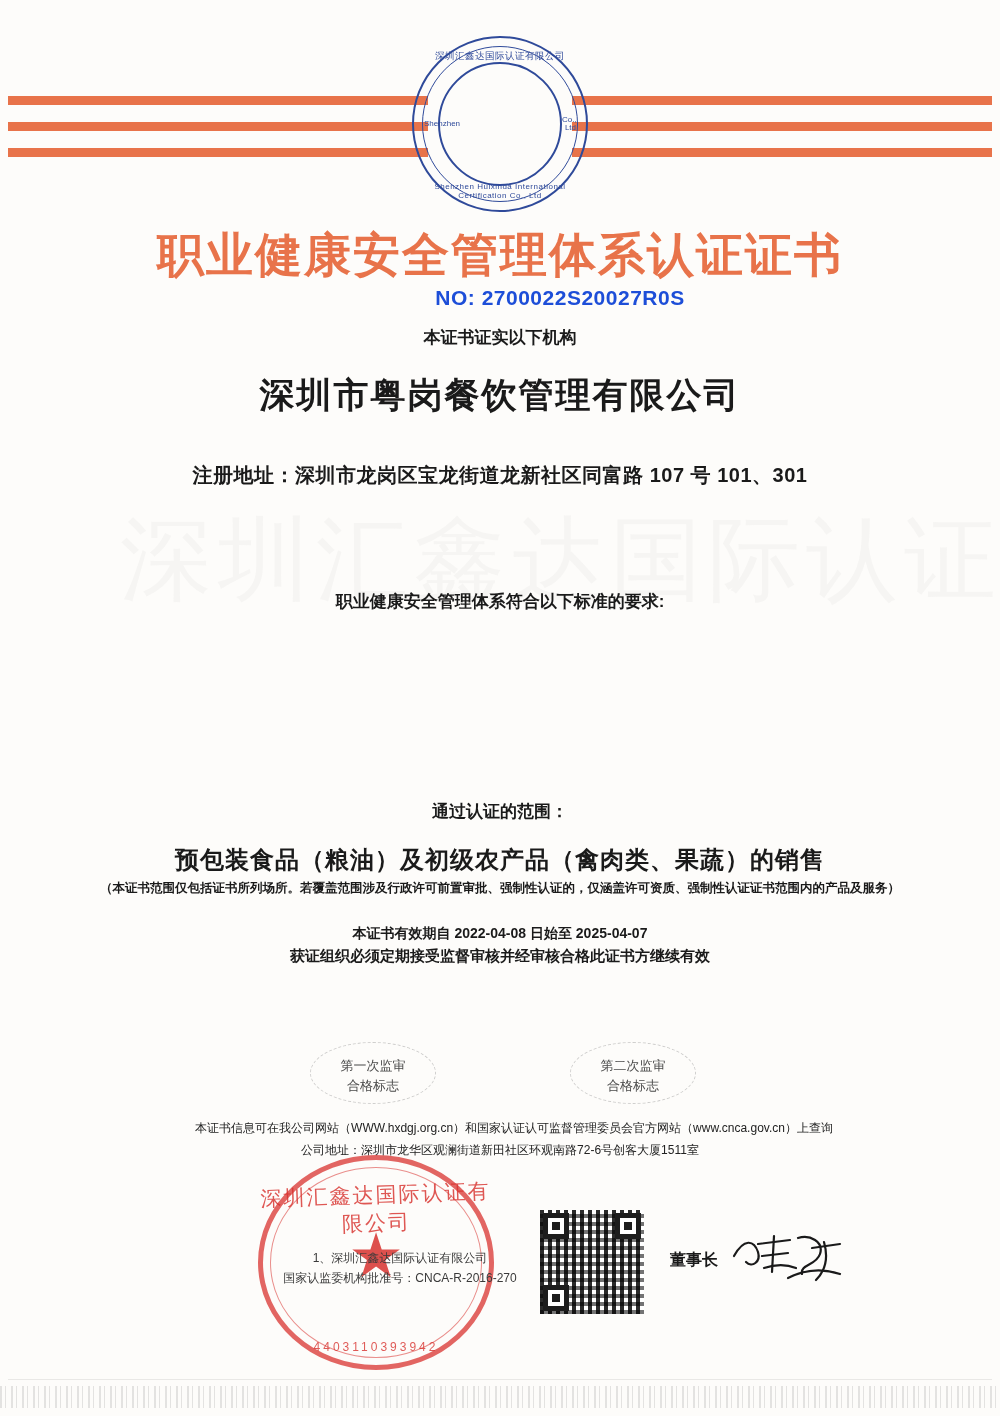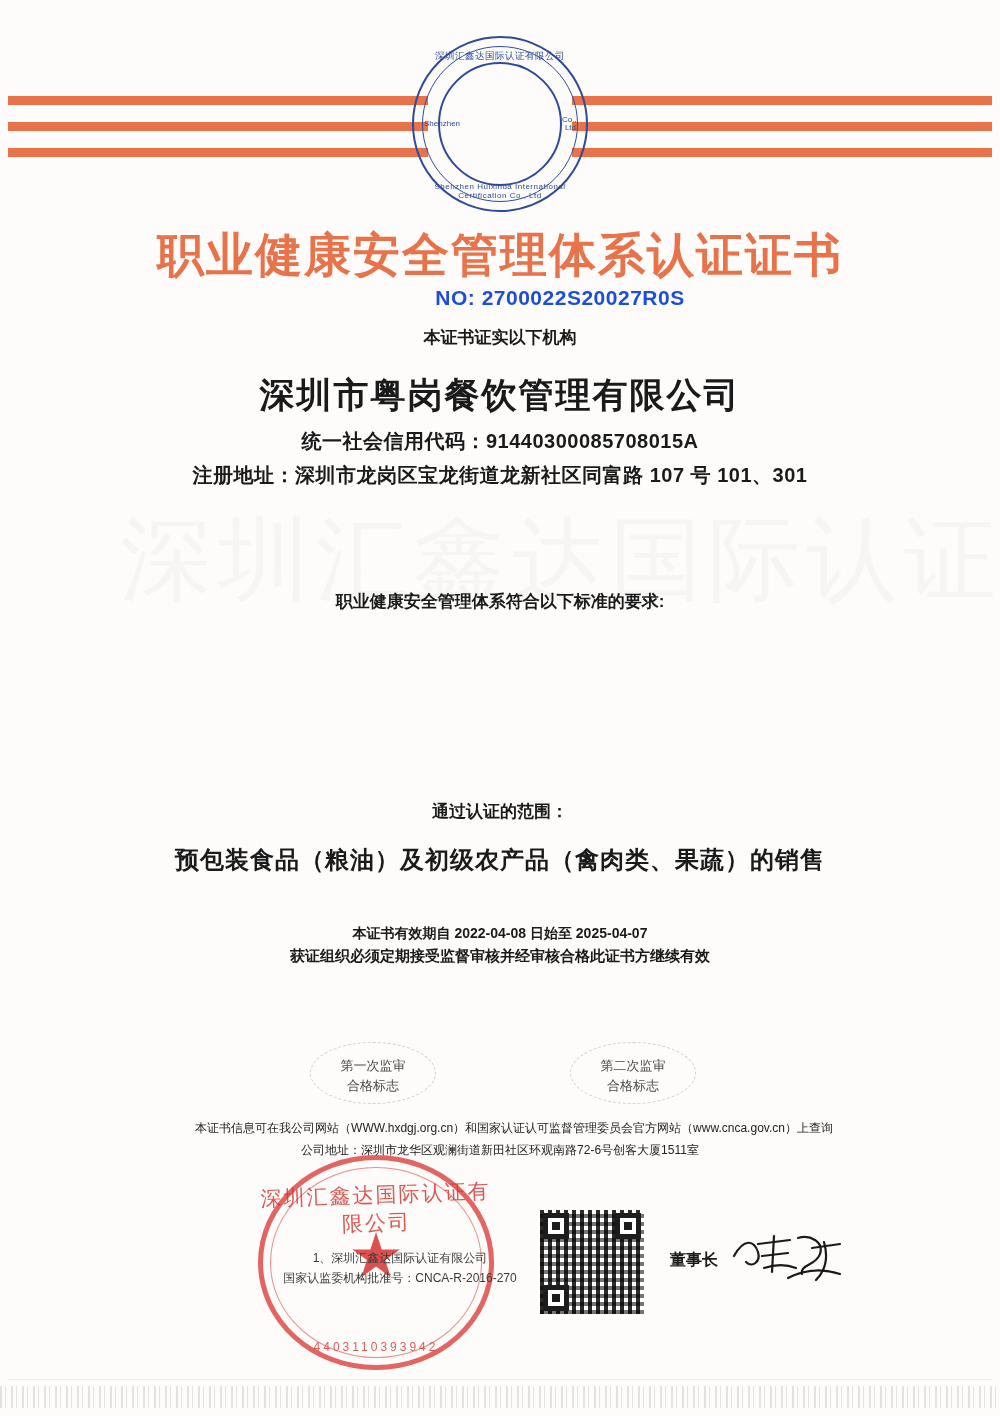--- a/index.html
+++ b/index.html
@@ -337,27 +337,27 @@
     <div class="logo-arc-left">Shenzhen</div>
     <div class="logo-arc-right">Co., Ltd</div>
     <div class="logo-arc-bottom">Shenzhen Huixinda International Certification Co., Ltd</div>
   </div>
 
   <div class="main-title">职业健康安全管理体系认证证书</div>
   <div class="cert-no">NO: 2700022S20027R0S</div>
 
   <div class="line-center l-attest">本证书证实以下机构</div>
   <div class="line-center l-company">深圳市粤岗餐饮管理有限公司</div>
-  <div class="line-center l-credit">统一社会信用代码：91440300085708015A</div>
   <div class="line-center l-address">注册地址：深圳市龙岗区宝龙街道龙新社区同富路 107 号 101、301</div>
 
   <div class="line-center l-conform">职业健康安全管理体系符合以下标准的要求:</div>
 
   <div class="line-center l-scopelbl">通过认证的范围：</div>
   <div class="line-center l-scope">预包装食品（粮油）及初级农产品（禽肉类、果蔬）的销售</div>
+  <div class="line-center l-note">（本证书范围仅包括证书所列场所。若覆盖范围涉及行政许可前置审批、强制性认证的，仅涵盖许可资质、强制性认证证书范围内的产品及服务）</div>
   <div class="line-center l-valid">本证书有效期自 2022-04-08 日始至 2025-04-07</div>
   <div class="line-center l-surv">获证组织必须定期接受监督审核并经审核合格此证书方继续有效</div>
 
   <div class="stamp stamp1">
     <div class="oval"></div>
     <span>第一次监审</span>
     <span>合格标志</span>
   </div>
   <div class="stamp stamp2">
     <div class="oval"></div>

